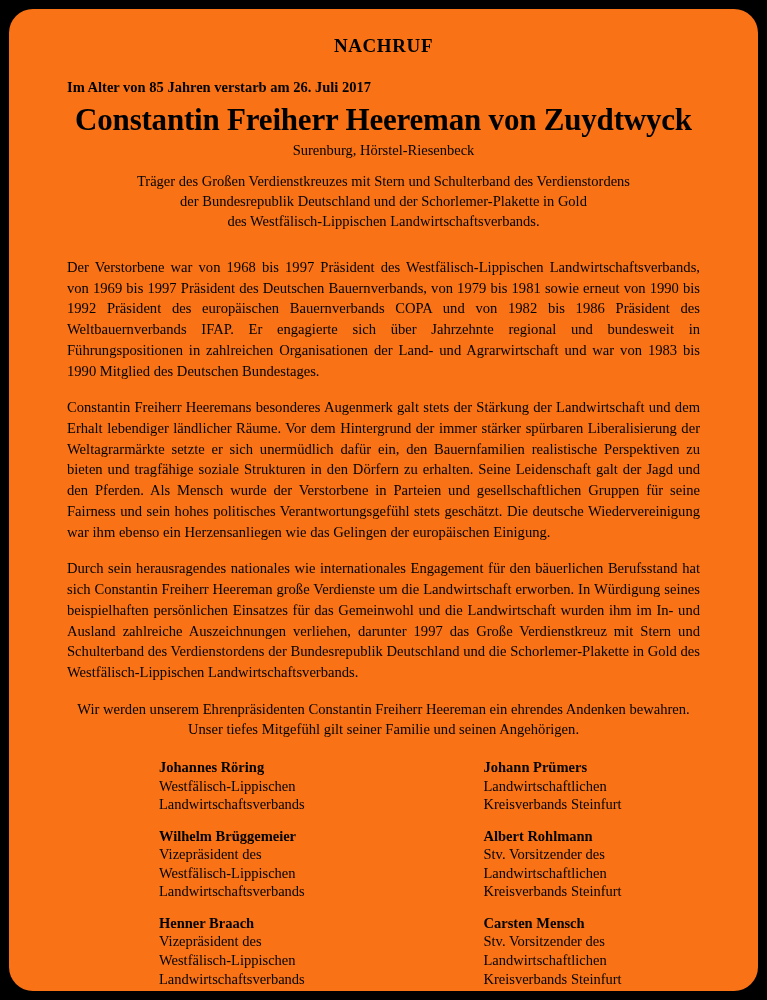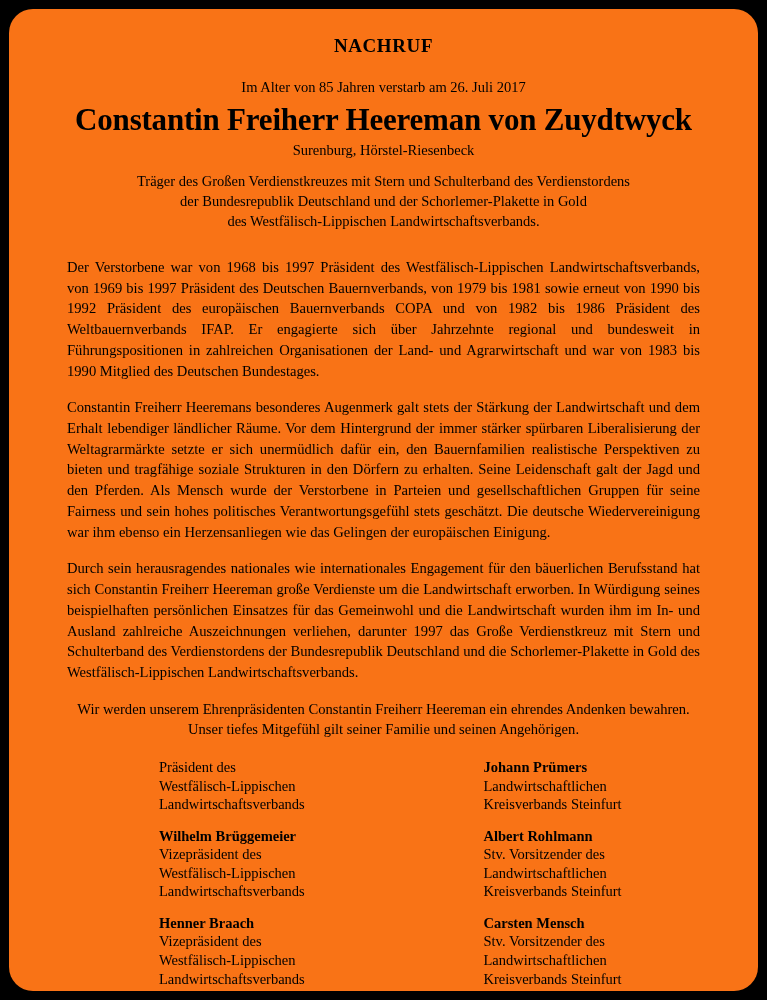--- a/index.html
+++ b/index.html
@@ -30,23 +30,24 @@
     border-radius: 24px;
   }
   .kicker {
     text-align: center;
     font-weight: bold;
     font-size: 19px;
     letter-spacing: 0.6px;
     margin: 0 0 22px 0;
   }
   .subhead {
-    text-align: center;
+    text-align: left;
     font-size: 14.5px;
     margin: 0 0 6px 0;
+    font-weight: bold;
   }
   .name {
     text-align: center;
     font-size: 31px;
     font-weight: bold;
     letter-spacing: -0.2px;
     margin: 0 0 4px 0;
     white-space: nowrap;
   }
   .place {
@@ -120,21 +121,21 @@
     <p class="para">Constantin Freiherr Heeremans besonderes Augenmerk galt stets der Stärkung der Landwirtschaft und dem Erhalt lebendiger ländlicher Räume. Vor dem Hintergrund der immer stärker spürbaren Liberalisierung der Weltagrarmärkte setzte er sich unermüdlich dafür ein, den Bauernfamilien realistische Perspektiven zu bieten und tragfähige soziale Strukturen in den Dörfern zu erhalten. Seine Leidenschaft galt der Jagd und den Pferden. Als Mensch wurde der Verstorbene in Parteien und gesellschaftlichen Gruppen für seine Fairness und sein hohes politisches Verantwortungsgefühl stets geschätzt. Die deutsche Wiedervereinigung war ihm ebenso ein Herzensanliegen wie das Gelingen der europäischen Einigung.</p>
     <p class="para">Durch sein herausragendes nationales wie internationales Engagement für den bäuerlichen Berufsstand hat sich Constantin Freiherr Heereman große Verdienste um die Landwirtschaft erworben. In Würdigung seines beispielhaften persönlichen Einsatzes für das Gemeinwohl und die Landwirtschaft wurden ihm im In- und Ausland zahlreiche Auszeichnungen verliehen, darunter 1997 das Große Verdienstkreuz mit Stern und Schulterband des Verdienstordens der Bundesrepublik Deutschland und die Schorlemer-Plakette in Gold des Westfälisch-Lippischen Landwirtschaftsverbands.</p>
 
     <div class="closing">Wir werden unserem Ehrenpräsidenten Constantin Freiherr Heereman ein ehrendes Andenken bewahren. Unser tiefes Mitgefühl gilt seiner Familie und seinen Angehörigen.</div>
 
     <div class="signatures">
 
       <div class="sig-col left">
 
         <div class="sig-block">
-          <div class="sig-line">Präsident des</div>
+          <div class="sig-name">Johannes Röring</div>
           <div class="sig-line">Westfälisch-Lippischen</div>
           <div class="sig-line">Landwirtschaftsverbands</div>
         </div>
 
         <div class="sig-block">
           <div class="sig-name">Wilhelm Brüggemeier</div>
           <div class="sig-line">Vizepräsident des</div>
           <div class="sig-line">Westfälisch-Lippischen</div>
           <div class="sig-line">Landwirtschaftsverbands</div>
         </div>

